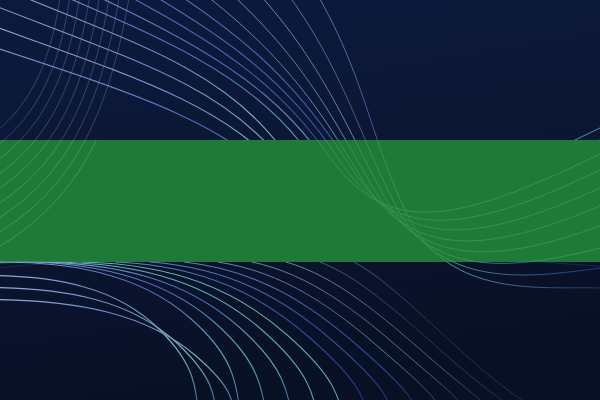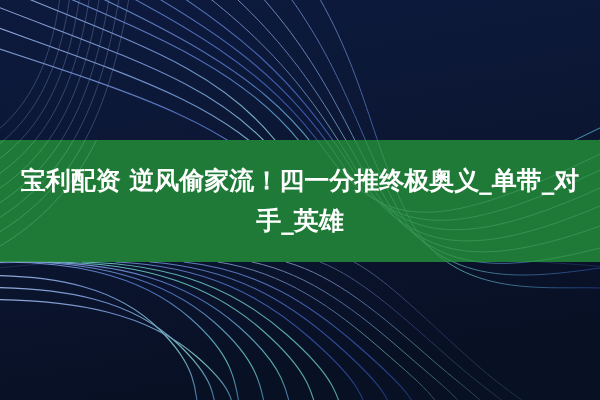--- a/index.html
+++ b/index.html
@@ -221,17 +221,14 @@
         <path d="M 218 -48 C 316 44, 338 112, 384 196 S 514 270, 600 248"></path>
         <path d="M 182 -48 C 292 38, 324 102, 372 186 S 500 262, 600 226"></path>
         <path d="M 146 -48 C 268 34, 310 92, 360 176 S 486 254, 600 206"></path>
         <path d="M 110 -48 C 244 30, 298 84, 350 166 S 472 246, 600 188"></path>
         <path d="M 76 -48 C 218 28, 284 76, 338 158 S 458 238, 600 170"></path>
         <path d="M 42 -48 C 192 26, 268 70, 326 152 S 444 230, 600 154"></path>
       </g>
     </svg>
   </div>
 
-  <div id="headline-wrap">
-    <div id="headline">宝利配资 逆风偷家流！四一分推终极奥义_单带_对手_英雄</div>
-  </div>
 
 </div>
 
 </body></html>

